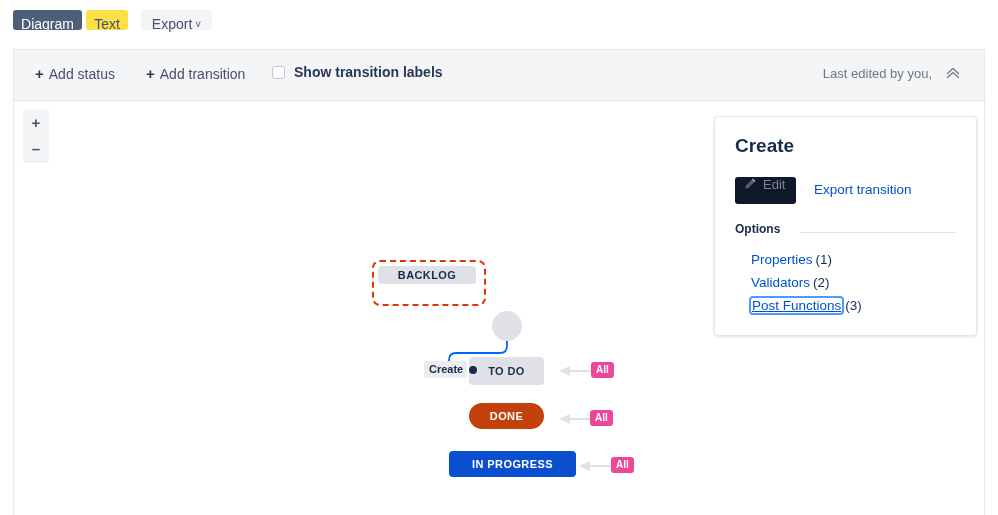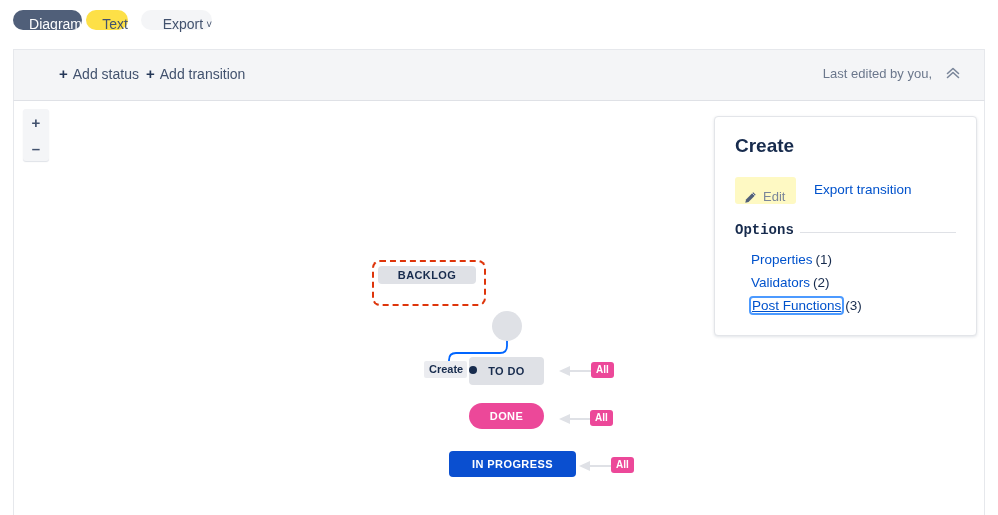--- a/index.html
+++ b/index.html
@@ -22,23 +22,23 @@
     left: 0; top: 0;
     width: 998px; height: 49px;
     background: #ffffff;
     box-sizing: border-box;
   }
   .tab {
     position: absolute;
     top: 10px;
     height: 20px;
     line-height: 28px;
-    border-radius: 12px;
+    border-radius: 3px;
     font-size: 14px;
-    text-align: right;
+    text-align: center;
     cursor: pointer;
     box-sizing: border-box;
     white-space: nowrap;
   }
   .tab.active {
     background: #505f79;
     color: #ffffff;
     font-weight: 400;
     left: 13px;
     width: 69px;
@@ -80,21 +80,21 @@
     color: #42526e;
     white-space: nowrap;
     cursor: pointer;
   }
   .tool-action .plus {
     font-weight: bold;
     font-size: 15px;
     margin-right: 5px;
     color: #253858;
   }
-  #add-status  { left: 21px; margin-left: 24px; }
+  #add-status  { left: 21px; }
   #add-transition { left: 132px; }
 
   #show-labels-wrap {
     position: absolute;
     left: 258px; top: 14px;
     display: flex;
     align-items: center;
     cursor: pointer;
     white-space: nowrap;
   }
@@ -169,21 +169,21 @@
     align-items: center;
     justify-content: center;
     font-size: 11px;
     font-weight: bold;
     letter-spacing: 0.4px;
     box-sizing: border-box;
     cursor: pointer;
     user-select: none;
   }
   .node.grey  { background: #dfe1e6; color: #172b4d; }
-  .node.green { background: #ec4899; color: #ffffff; border-radius: 13px; }
+  .node.green { background: #c2410c; color: #ffffff; border-radius: 13px; }
   .node.blue  { background: #0a4fd0; color: #ffffff; }
 
   #sel-ring {
     position: absolute;
     border: 2px dashed #de350b;
     border-radius: 8px;
     pointer-events: none;
   }
 
   #start-circle {
@@ -248,46 +248,45 @@
     position: absolute;
     left: 20px; top: 18px;
     font-size: 19px;
     font-weight: bold;
     color: #172b4d;
   }
   #edit-btn {
     position: absolute;
     left: 20px; top: 60px;
     height: 27px;
-    background: #fef9c3;
+    background: #0f172a;
     border-radius: 3px;
     display: flex;
-    align-items: flex-end;
+    align-items: flex-start;
     padding: 0 11px 0 9px;
     font-size: 13px;
     color: #7a869a;
     cursor: pointer;
     box-sizing: border-box;
   }
   #edit-btn .pencil { margin-right: 6px; display: flex; }
   #delete-transition {
     position: absolute;
     left: 99px; top: 65px;
     font-size: 13.5px;
     color: #0052cc;
     cursor: pointer;
     white-space: nowrap;
   }
   #options-head {
     position: absolute;
     left: 20px; top: 105px;
-    font-size: 14px;
+    font-size: 12px;
     font-weight: bold;
     color: #172b4d;
-    font-family: Liberation Mono, monospace;
   }
   #options-rule {
     position: absolute;
     left: 85px; top: 115px;
     width: 156px; height: 1px;
     background: #dfe1e6;
   }
   .opt-row {
     position: absolute;
     left: 20px;
@@ -330,20 +329,24 @@
 <div id="toolbar">
 
   <div class="tool-action" id="add-status">
     <span class="plus">+</span><span>Add status</span>
   </div>
 
   <div class="tool-action" id="add-transition">
     <span class="plus">+</span><span>Add transition</span>
   </div>
 
+  <div id="show-labels-wrap">
+    <span id="show-labels-box"></span>
+    <span id="show-labels-text">Show transition labels</span>
+  </div>
 
   <div id="last-edited">Last edited by you,</div>
 
   <div id="collapse-btn">
     <svg width="22" height="22" viewBox="0 0 22 22">
       <path d="M5.5 11.5 L11 6.5 L16.5 11.5" fill="none" stroke="#7a869a" stroke-width="1.6" stroke-linecap="round" stroke-linejoin="round"></path>
       <path d="M5.5 15.5 L11 10.5 L16.5 15.5" fill="none" stroke="#7a869a" stroke-width="1.6" stroke-linecap="round" stroke-linejoin="round"></path>
     </svg>
   </div>
 </div>

